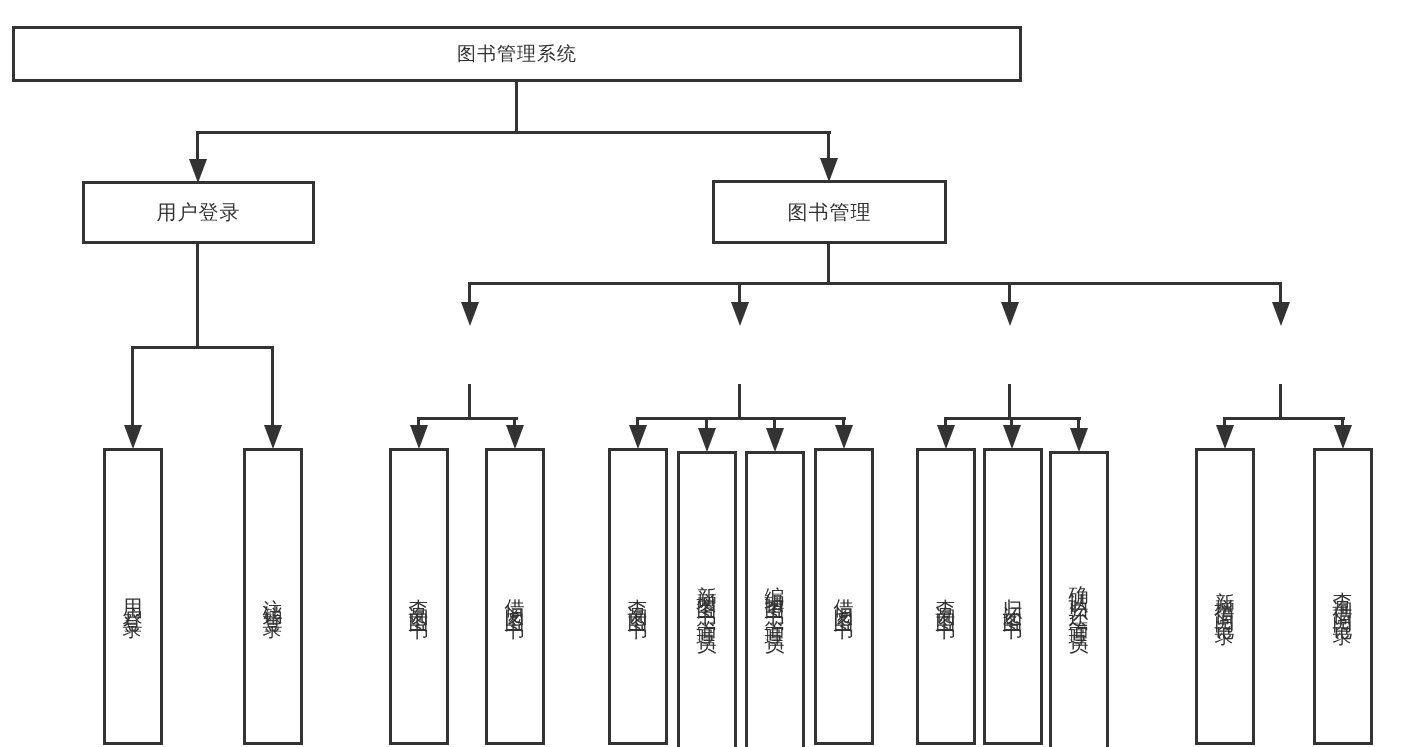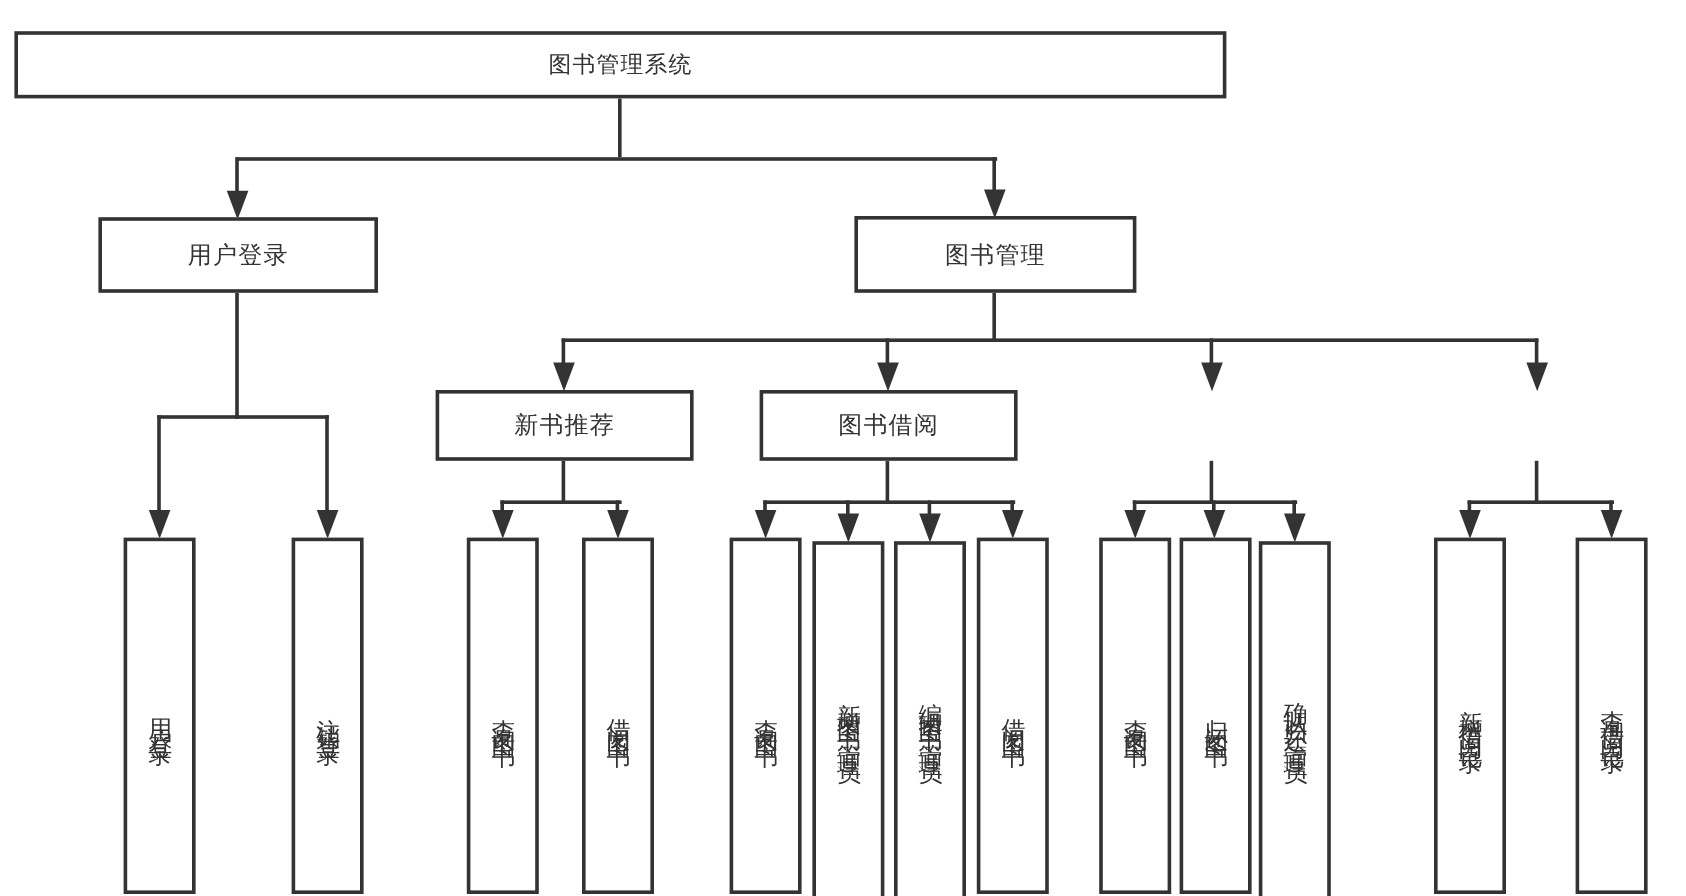--- a/index.html
+++ b/index.html
@@ -87,26 +87,20 @@
   <div class="hl" style="left:468px;top:270px;width:814px;"></div>
   <div class="vl" style="left:468px;top:270px;height:24px;"></div>
   <div class="ah" style="left:461px;top:290px;"></div>
   <div class="vl" style="left:738px;top:270px;height:24px;"></div>
   <div class="ah" style="left:731px;top:290px;"></div>
   <div class="vl" style="left:1008px;top:270px;height:24px;"></div>
   <div class="ah" style="left:1001px;top:290px;"></div>
   <div class="vl" style="left:1279px;top:270px;height:24px;"></div>
   <div class="ah" style="left:1272px;top:290px;"></div>
 
-  <div class="node" style="left:363px;top:313px;width:215px;height:59px;">
-    <span>新书推荐</span>
-  </div>
-  <div class="node" style="left:633px;top:313px;width:215px;height:59px;">
-    <span>图书借阅</span>
-  </div>
 
   <div class="vl" style="left:468px;top:372px;height:35px;"></div>
   <div class="hl" style="left:417px;top:405px;width:101px;"></div>
   <div class="vl" style="left:417px;top:405px;height:12px;"></div>
   <div class="ah" style="left:410px;top:413px;"></div>
   <div class="vl" style="left:513px;top:405px;height:12px;"></div>
   <div class="ah" style="left:506px;top:413px;"></div>
 
   <div class="vl" style="left:738px;top:372px;height:35px;"></div>
   <div class="hl" style="left:636px;top:405px;width:210px;"></div>

